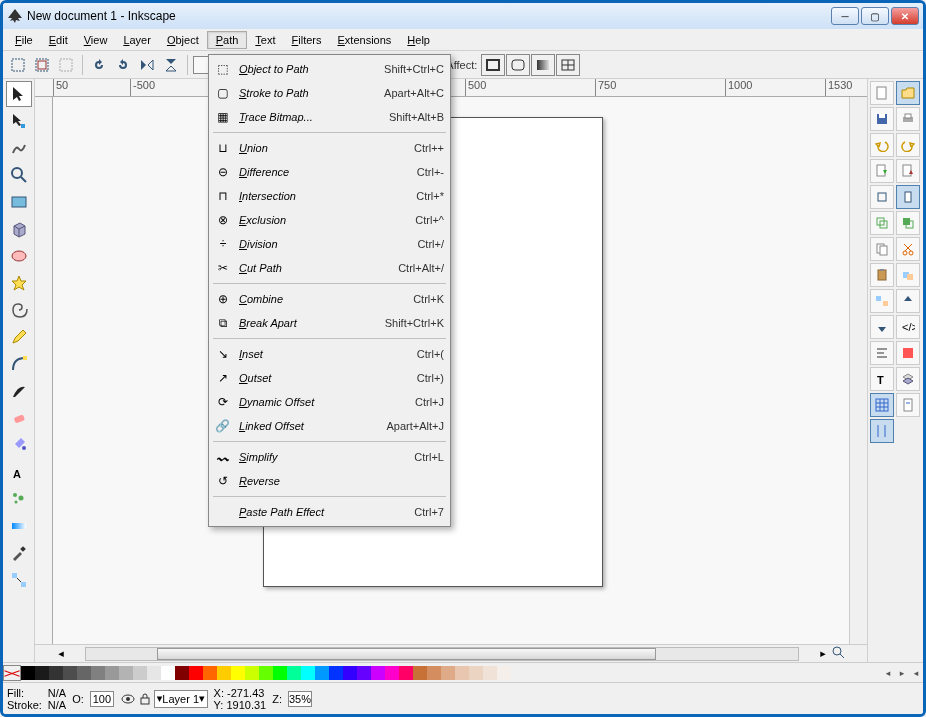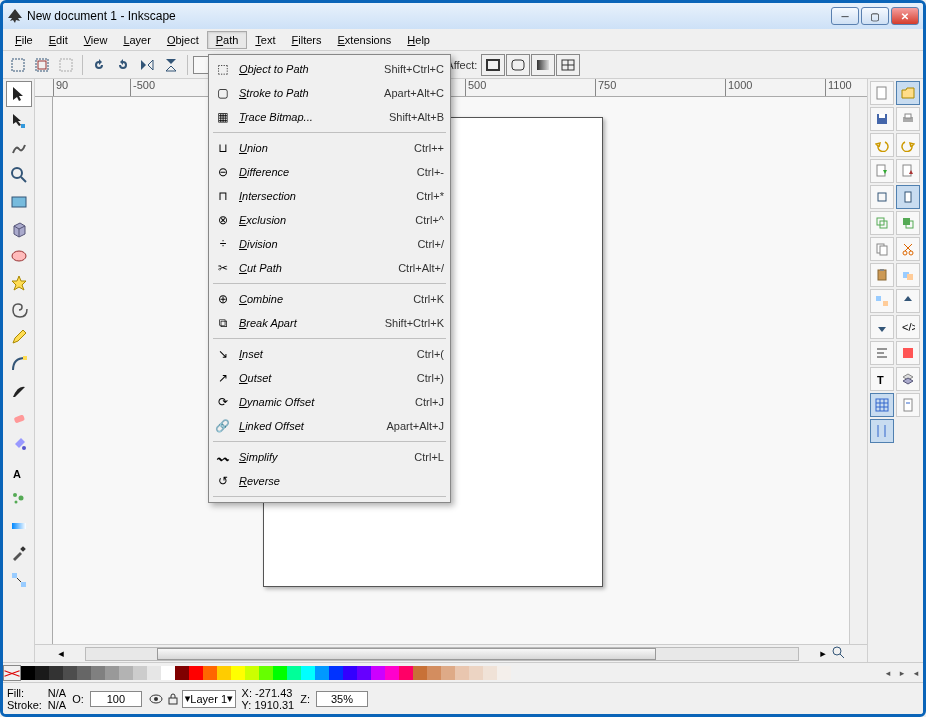--- a/index.html
+++ b/index.html
@@ -57,21 +57,21 @@
 .nofillx::before, .nofillx::after { content:""; position:absolute; top:7px; left:0; width:100%; height:1px; background:#d00; }
 .nofillx::before { transform: rotate(20deg); }
 .nofillx::after { transform: rotate(-20deg); }
 .swatch { width: 14px; height: 14px; border: none; }
 .palette { flex:1; display:flex; overflow:hidden; }
 .pal-arrow { width:14px; display:flex; align-items:center; justify-content:center; font-size:9px; color:#555; }
 
 
 .statusbar { height: 32px; display: flex; align-items: center; background: #f0f0f0; border-top: 1px solid #ccc; padding: 0 4px; font-size: 11px; gap: 6px; }
 .statusbar .sbox { display: flex; flex-direction: column; font-size: 10px; line-height: 12px; }
-.stat-input { width: 52px; height: 16px; border: 1px solid #888; background: #fff; text-align: center; }
+.stat-input { width: 24px; height: 16px; border: 1px solid #888; background: #fff; text-align: center; }
 .layer-ctrl { display: flex; align-items: center; gap: 2px; }
 .layer-select { border: 1px solid #888; height: 18px; padding: 0 2px; background: #fff; display:flex; align-items:center; }
 .status-msg { flex: 1; color: #333; }
 
 
 .dropdown { position: absolute; left: 205px; top: 51px; width: 243px; background: #f0f0f0; border: 1px solid #888; box-shadow: 3px 3px 6px rgba(0,0,0,0.3); z-index: 100; padding: 2px 0; }
 .dd-item { display: flex; align-items: center; height: 24px; padding: 0 6px 0 4px; cursor: default; }
 .dd-icon { width: 20px; height: 16px; display: flex; align-items: center; justify-content: center; margin-right: 6px; font-size: 12px; }
 .dd-label { flex: 1; font-style: italic; }
 .dd-accel { color: #333; font-size: 11px; }
@@ -309,27 +309,27 @@
         <svg width="18" height="18">
           <rect x="2" y="2" width="5" height="5" fill="#9cf"></rect>
           <rect x="11" y="11" width="5" height="5" fill="#9cf"></rect>
           <line x1="7" y1="7" x2="11" y2="11" stroke="#333"></line>
         </svg>
       </div>
   </div>
 
   <div class="canvas-area">
     <div class="hruler" id="hruler">
-        <div class="tick" style="left: 18px;">90</div>
+        <div class="tick" style="left: 18px;">50</div>
         <div class="tick" style="left: 95px;">-500</div>
         <div class="tick" style="left: 260px;">0</div>
         <div class="tick" style="left: 430px;">500</div>
         <div class="tick" style="left: 560px;">750</div>
         <div class="tick" style="left: 690px;">1000</div>
-        <div class="tick" style="left: 790px;">1100</div>
+        <div class="tick" style="left: 790px;">1530</div>
       </div>
     <div class="canvas-body">
       <div class="vruler"></div>
       <div class="canvas">
         <div class="page"></div>
       </div>
       <div class="vscroll"></div>
     </div>
     <div class="hscroll-row">
       <div style="width:18px"></div>
@@ -673,13 +673,18 @@
       <span class="dd-icon">〰</span>
       <span class="dd-label"><span style="text-decoration:underline">S</span>implify</span>
       <span class="dd-accel">Ctrl+L</span>
     </div>
     <div class="dd-item">
       <span class="dd-icon">↺</span>
       <span class="dd-label"><span style="text-decoration:underline">R</span>everse</span>
       <span class="dd-accel"></span>
     </div>
     <div class="dd-sep"></div>
+    <div class="dd-item">
+      <span class="dd-icon"></span>
+      <span class="dd-label"><span style="text-decoration:underline">P</span>aste Path Effect</span>
+      <span class="dd-accel">Ctrl+7</span>
+    </div>
   </div>
 
 </body></html>

